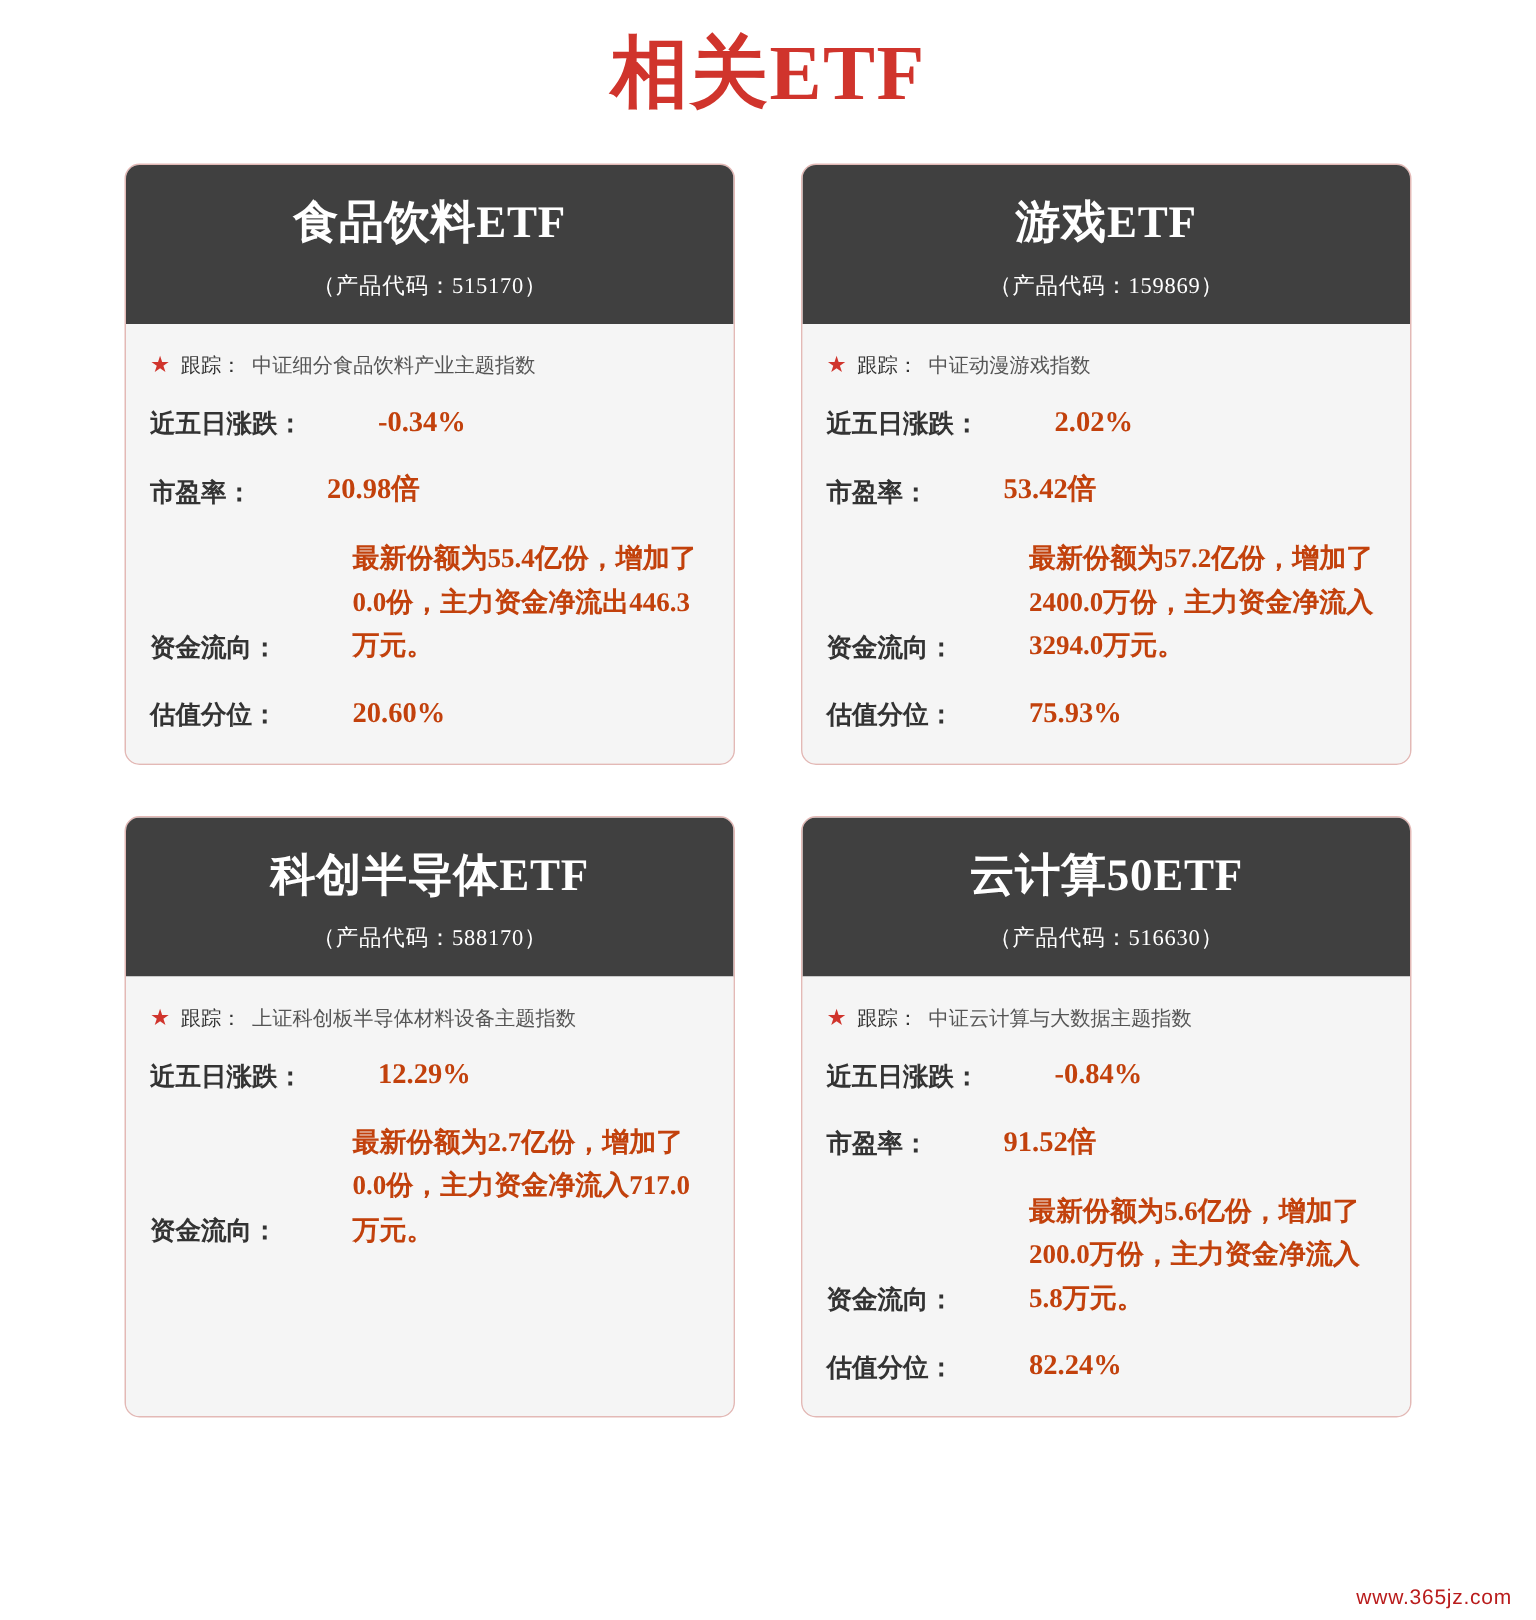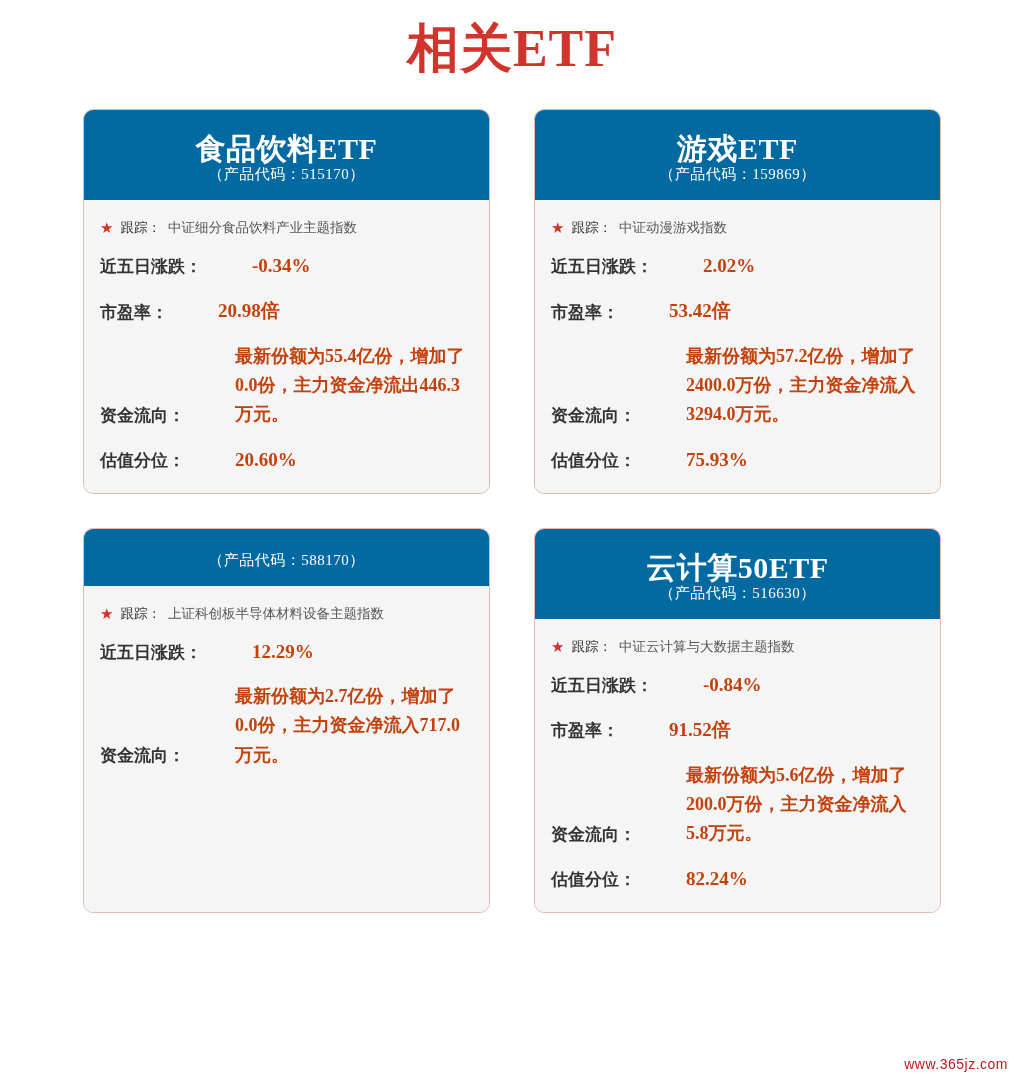--- a/index.html
+++ b/index.html
@@ -37,33 +37,34 @@
   }
   .card {
     border: 1px solid #e3b9b6;
     border-radius: 10px;
     overflow: hidden;
     background: #f5f5f5;
     display: flex;
     flex-direction: column;
   }
   .card-head {
-    background: #0369a1;
+    background: #404040;
     color: #ffffff;
     padding: 22px 10px 16px 10px;
     text-align: center;
   }
   .card-name {
     font-size: 30px;
     font-weight: bold;
     line-height: 1.1;
     letter-spacing: 0.5px;
   }
   .card-code {
     font-size: 15px;
+    margin-top: 16px;
     letter-spacing: 0.5px;
   }
   .card-body {
     padding: 14px 16px 16px 16px;
     background: #f5f5f5;
     flex: 1;
   }
   .track-row {
     display: flex;
     align-items: flex-start;
@@ -191,20 +192,21 @@
         </div>
         <div class="metric">
           <span class="m-label">估值分位：</span>
           <span class="m-value">75.93%</span>
         </div>
       </div>
     </div>
 
     <div class="card">
       <div class="card-head">
+        <div class="card-name">科创半导体ETF</div>
         <div class="card-code">
           <span>（产品代码：</span><span>588170</span><span>）</span>
         </div>
       </div>
       <div class="card-body">
         <div class="track-row">
           <span class="star-icon">★</span>
           <span class="track-label">跟踪：</span>
           <span class="track-value">上证科创板半导体材料设备主题指数</span>
         </div>

